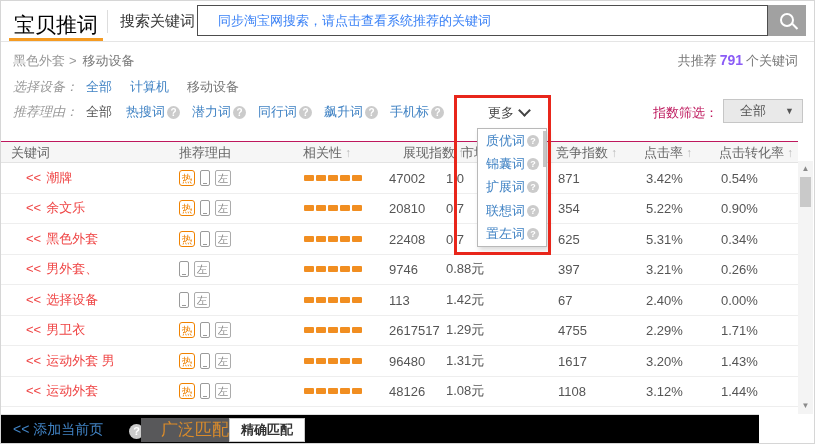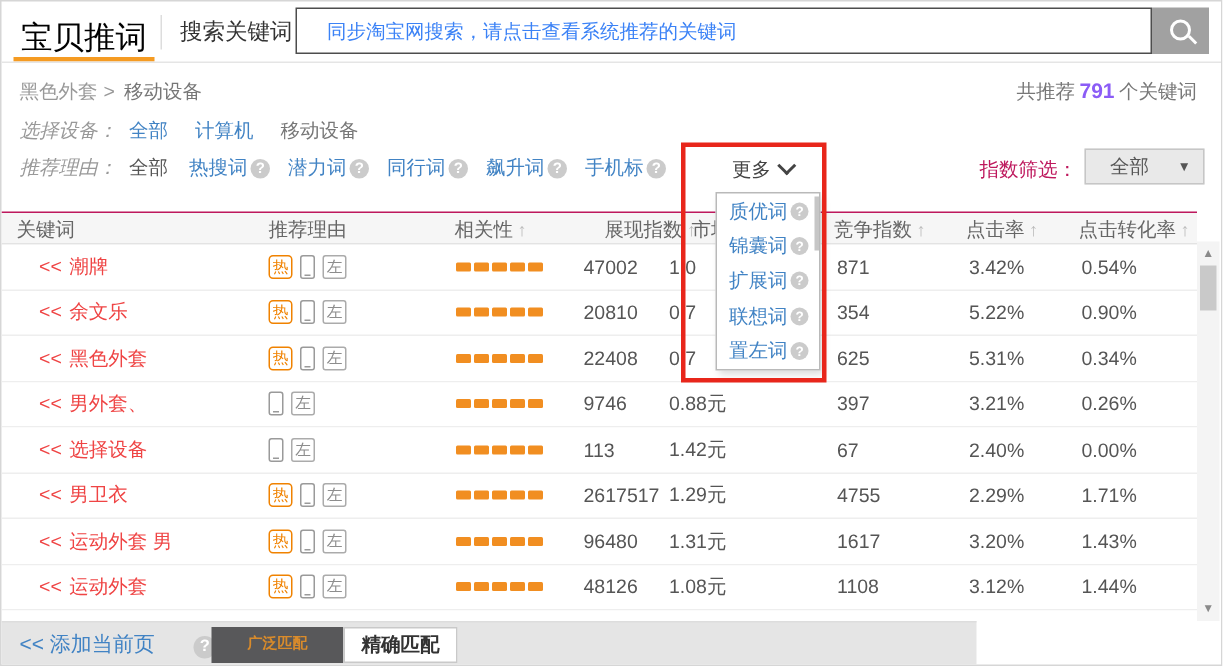--- a/index.html
+++ b/index.html
@@ -62,25 +62,25 @@
   .tag-phone::after {content:""; position:absolute; left:2px; right:2px; bottom:1px; height:1px; background:#9a9a9a;}
   .tag-left {display:inline-block; width:16px; height:16px; box-sizing:border-box; border:1px solid #ababab; color:#8d8d8d; border-radius:2px; font-size:10.5px; line-height:14px; text-align:center;}
 
   
   .scrollbar {position:absolute; left:797px; top:160px; width:15px; height:253px; background:#f4f4f4;}
   .sb-up,.sb-down {position:absolute; left:0; width:15px; height:12px; color:#8a8a8a; font-size:8px; text-align:center; line-height:12px; cursor:pointer;}
   .sb-up{top:2px;} .sb-down{bottom:2px;}
   .sb-thumb {position:absolute; top:16px; left:2px; width:11px; height:30px; background:#c9c9c9; cursor:grab;}
 
   
-  .footer {position:absolute; left:0; top:413px; width:650px; height:29px; border-top:1px solid #ddd; background:#e5e5e5;}
+  .footer {position:absolute; left:0; top:413px; width:758px; height:29px; border-top:1px solid #ddd; background:#000000;}
   .add-link {position:absolute; left:12px; top:6px; font-size:14px; color:#4183c4; cursor:pointer;}
   .f-q {position:absolute; left:126px; top:6px;}
   .f-q .q{width:15px;height:15px;line-height:15px;font-size:11px;}
-  .btn-broad {position:absolute; left:140px; top:3px; width:88px; height:24px; background:#58585a; color:#d98b2b; font-size:10px; font-weight:bold; text-align:center; line-height:24px; cursor:pointer;}
+  .btn-broad {position:absolute; left:140px; top:3px; width:88px; height:24px; background:#58585a; color:#d98b2b; font-size:17px; font-weight:normal; text-align:right; line-height:24px; cursor:pointer;}
   .btn-exact {position:absolute; left:228px; top:3px; width:76px; height:24px; background:#fff; border:1px solid #c9c9c9; box-sizing:border-box; color:#333; font-size:13px; font-weight:bold; text-align:center; line-height:22px; cursor:pointer;}
 
   
   .dropdown {position:absolute; left:476px; top:127px; width:70px; height:119px; background:#fff; border:1px solid #b9b9b9; box-sizing:border-box; box-shadow:2px 3px 5px rgba(0,0,0,0.15); z-index:40;}
   .dd-item {height:23.4px; display:flex; align-items:center; padding-left:8px; font-size:13px; color:#4183c4; cursor:pointer;}
   .dd-item .q {width:12px; height:12px; line-height:12px; font-size:9px;}
   .dd-thumb {position:absolute; right:0; top:2px; width:3px; height:36px; background:#c6c6c6;}
   .red-rect {position:absolute; left:453px; top:94px; width:97px; height:160px; border:3px solid #e8261b; box-sizing:border-box; z-index:50; pointer-events:none;}
 </style>
 </head>

